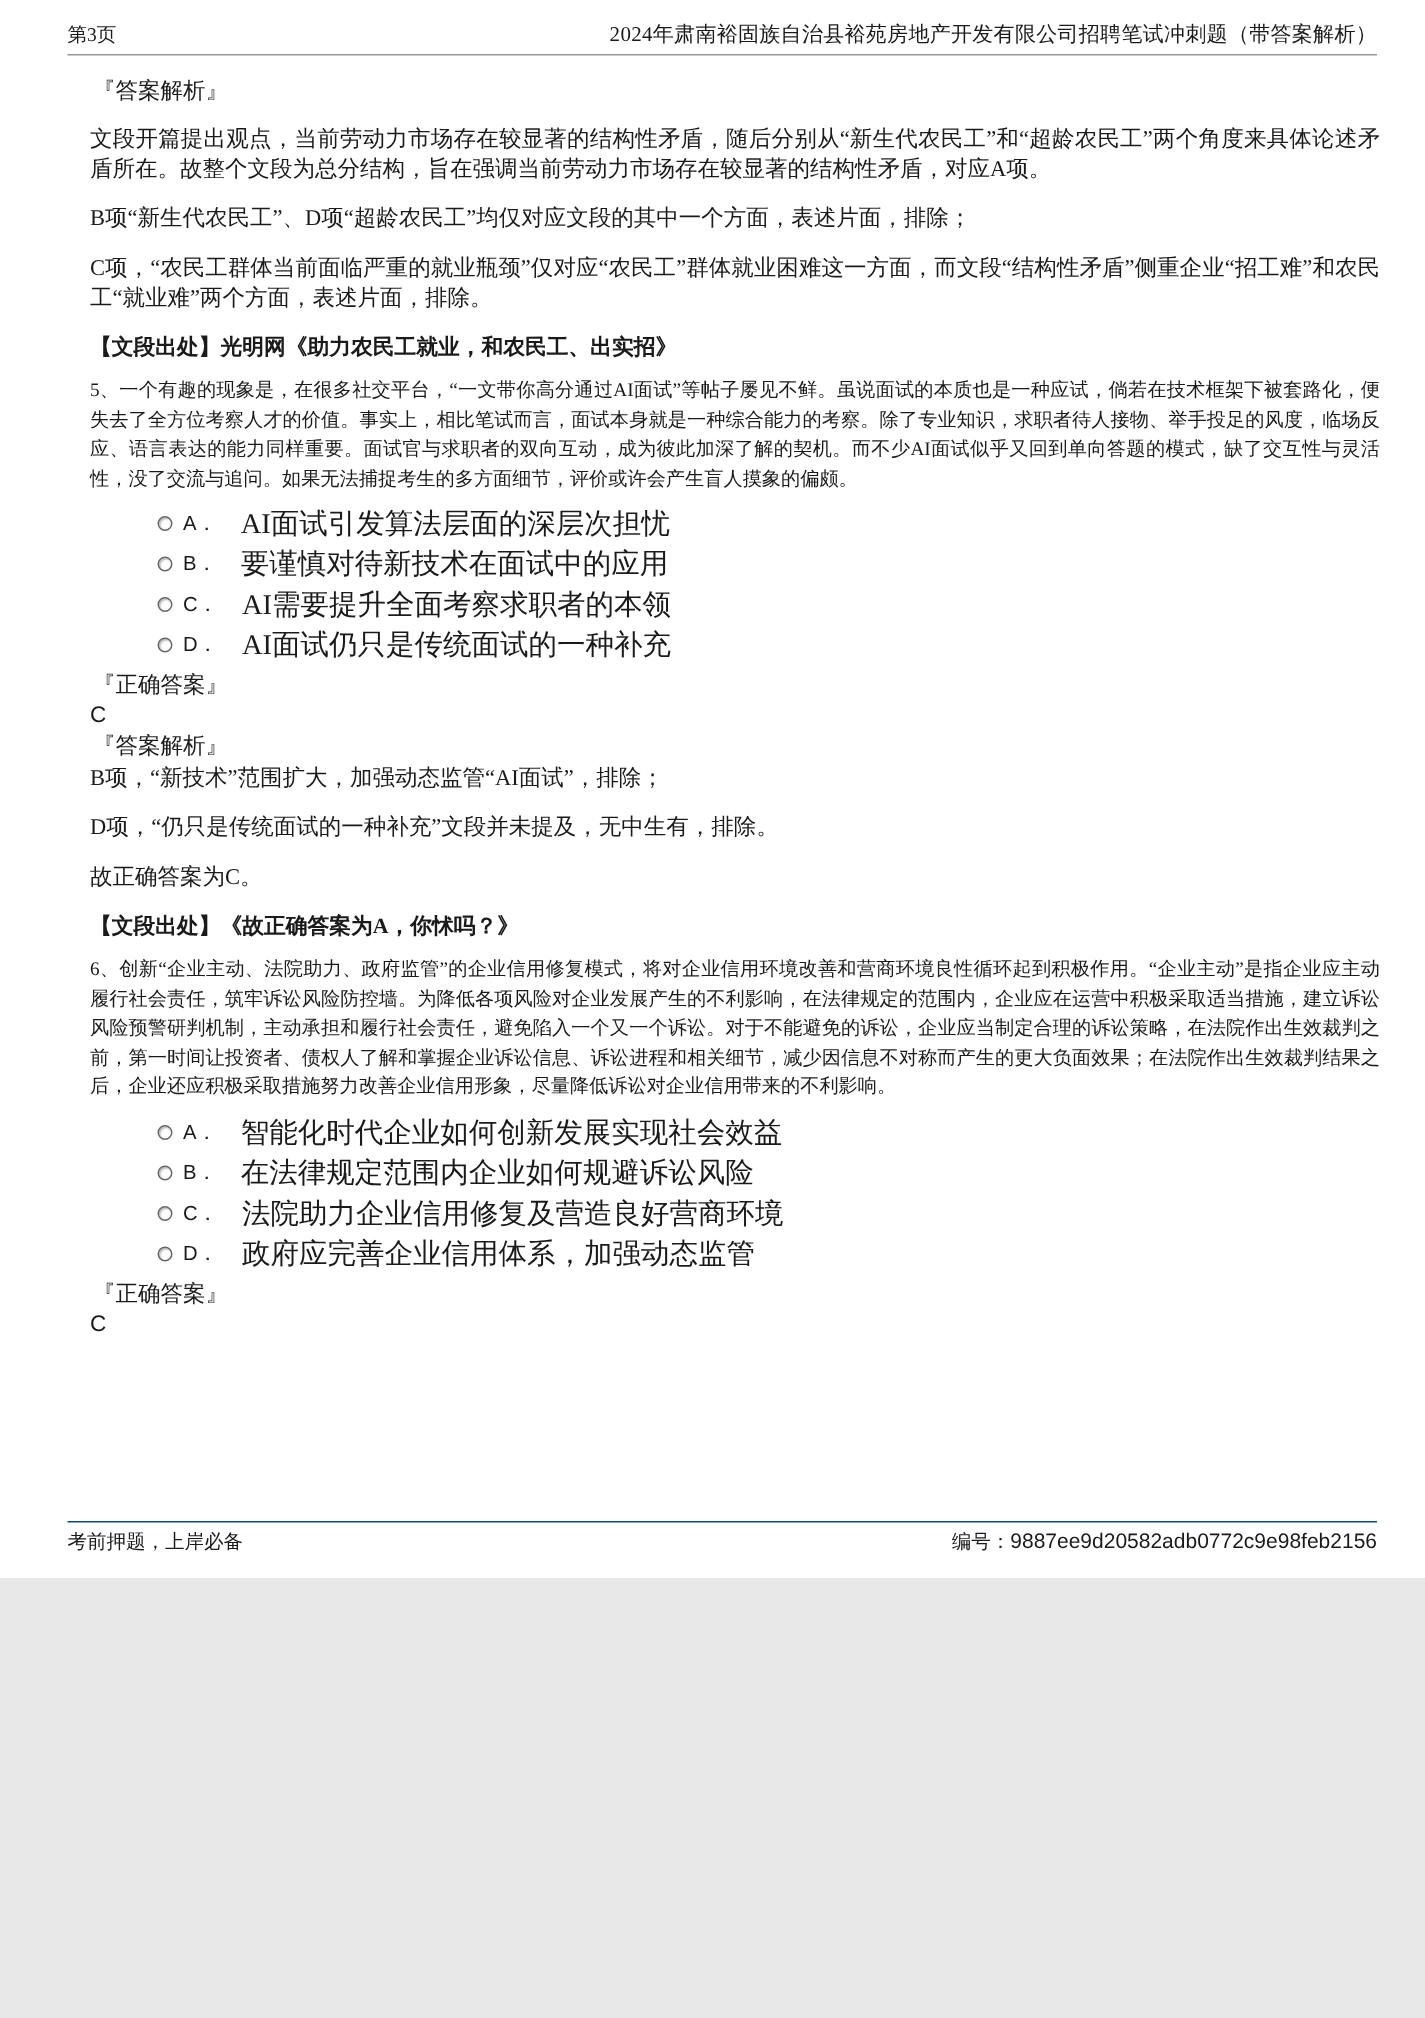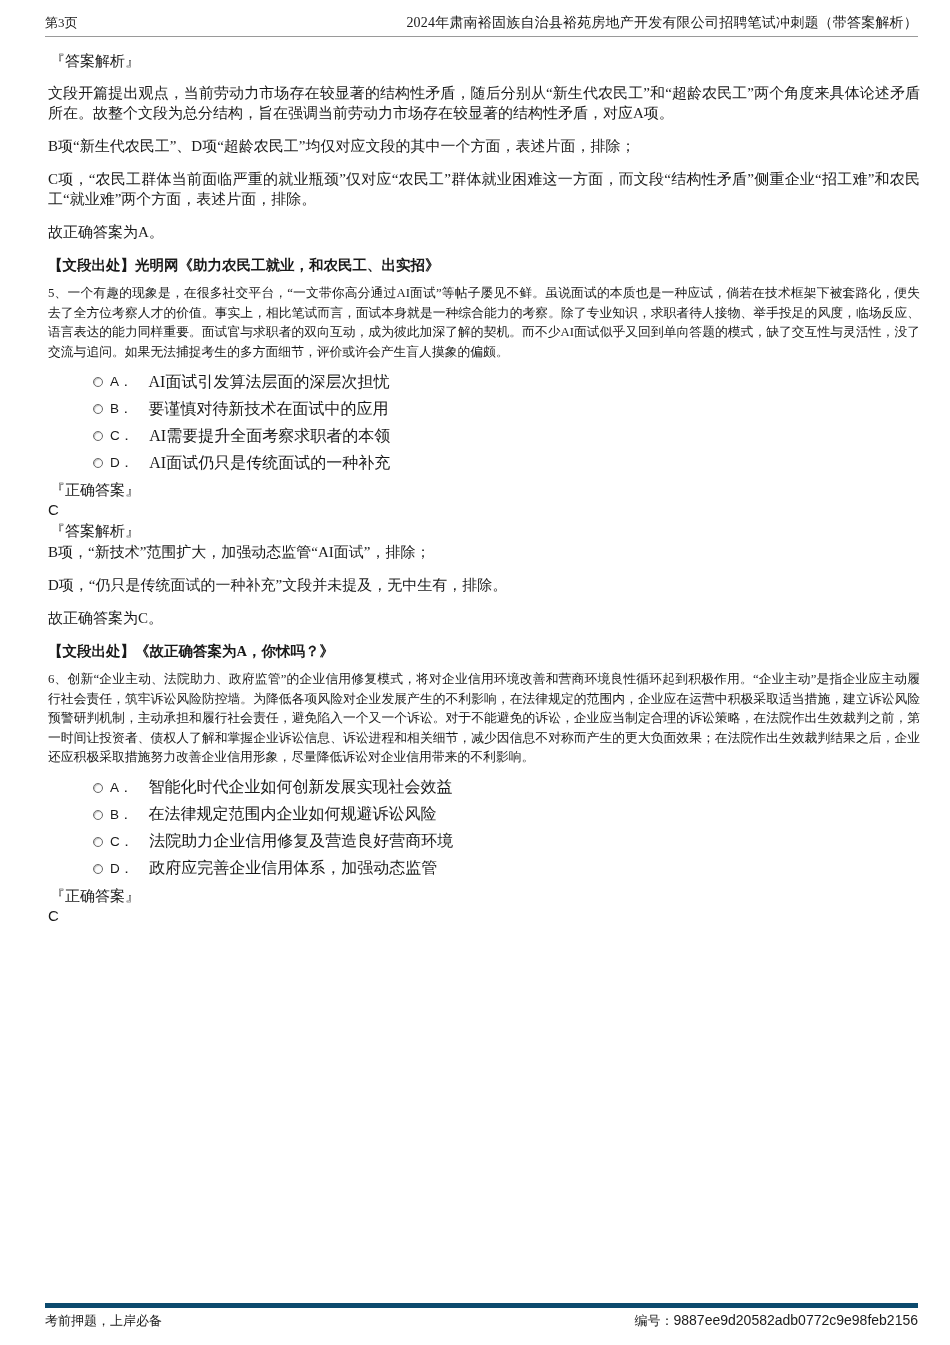--- a/index.html
+++ b/index.html
@@ -1,64 +1,64 @@
 <!DOCTYPE html>
 <html><head>
 <meta charset="utf-8">
 <style>
   html,body{margin:0;padding:0;background:#e8e8e8;}
   .page{
     position:relative;
-    width:950px;height:1345px;
+    width:950px;height:1052px;
     margin:0 auto;
     background:#ffffff;
     font-family:"Liberation Serif","DejaVu Serif",serif;
     color:#1a1a1a;
     overflow:hidden;
   }
   
   .header{
     position:absolute;top:14px;left:45px;right:32px;
     display:flex;justify-content:space-between;align-items:flex-end;
     padding-bottom:4px;
     border-bottom:1px solid #9a9a9a;
   }
   .page-num{font-size:13px;}
   .doc-title{font-size:14px;letter-spacing:0.2px;}
   
   .footer{
     position:absolute;left:45px;right:32px;bottom:15px;
-    border-top:5px solid #0c4a6e;
+    border-top:1px solid #0c4a6e;
     padding-top:4px;
     display:flex;justify-content:space-between;align-items:flex-start;
   }
   .footer-left{font-size:13px;}
   .footer-right{font-size:13px;}
   .footer-code{font-family:"Liberation Sans","DejaVu Sans",sans-serif;font-size:14px;}
   
   .content{
-    position:absolute;top:52px;left:48px;right:30px;
+    position:absolute;top:52px;left:60px;right:30px;
   }
   .ans-label{font-size:15px;line-height:18px;margin:0 0 13px 2px;}
   .para{font-size:15px;line-height:20px;margin:0 0 13px 0;text-align:justify;}
   .src{font-size:14.5px;line-height:20px;font-weight:bold;margin:0 0 9px 0;}
   .stem{font-size:12.8px;line-height:19.5px;margin:0 0 11px 0;text-align:justify;}
   .prompt{font-size:13px;line-height:19px;margin:0 0 14px 0;}
   .options{margin:0 0 8px 45px;}
   .opt{display:flex;align-items:center;margin-bottom:9px;height:18px;}
   .radio{
     width:8px;height:8px;border:1px solid #666;border-radius:50%;
     background:#fdfdfd;box-shadow:inset 1px 1px 1px rgba(0,0,0,.25);
     margin-right:7px;flex:0 0 auto;
   }
   .letter{
     font-family:"Liberation Sans","DejaVu Sans",sans-serif;
     font-size:13.5px;margin-right:16px;min-width:22px;
   }
-  .opt-text{font-size:16px;}
+  .opt-text{font-size:19px;}
   .correct-label{font-size:15px;line-height:18px;margin:0 0 2px 2px;}
   .correct-val{
     font-family:"Liberation Sans","DejaVu Sans",sans-serif;
     font-size:15px;line-height:18px;margin:0 0 3px 0;
   }
   .tight{margin-bottom:2px;}
 </style>
 </head>
 <body>
 
@@ -68,21 +68,20 @@
     <span class="page-num">第3页</span>
     <span class="doc-title">2024年肃南裕固族自治县裕苑房地产开发有限公司招聘笔试冲刺题（带答案解析）</span>
   </div>
 
   <div class="content">
 
     <p class="ans-label">『答案解析』</p>
     <p class="para">文段开篇提出观点，当前劳动力市场存在较显著的结构性矛盾，随后分别从“新生代农民工”和“超龄农民工”两个角度来具体论述矛盾所在。故整个文段为总分结构，旨在强调当前劳动力市场存在较显著的结构性矛盾，对应A项。</p>
     <p class="para">B项“新生代农民工”、D项“超龄农民工”均仅对应文段的其中一个方面，表述片面，排除；</p>
     <p class="para">C项，“农民工群体当前面临严重的就业瓶颈”仅对应“农民工”群体就业困难这一方面，而文段“结构性矛盾”侧重企业“招工难”和农民工“就业难”两个方面，表述片面，排除。</p>
-    <p class="para">故正确答案为A。</p>
     <p class="src">【文段出处】光明网《助力农民工就业，和农民工、出实招》</p>
 
     <p class="stem">5、一个有趣的现象是，在很多社交平台，“一文带你高分通过AI面试”等帖子屡见不鲜。虽说面试的本质也是一种应试，倘若在技术框架下被套路化，便失去了全方位考察人才的价值。事实上，相比笔试而言，面试本身就是一种综合能力的考察。除了专业知识，求职者待人接物、举手投足的风度，临场反应、语言表达的能力同样重要。面试官与求职者的双向互动，成为彼此加深了解的契机。而不少AI面试似乎又回到单向答题的模式，缺了交互性与灵活性，没了交流与追问。如果无法捕捉考生的多方面细节，评价或许会产生盲人摸象的偏颇。</p>
 
     <div class="options">
       <div class="opt">
         <span class="radio"></span>
         <span class="letter">A．</span>
         <span class="opt-text">AI面试引发算法层面的深层次担忧</span>
       </div>

